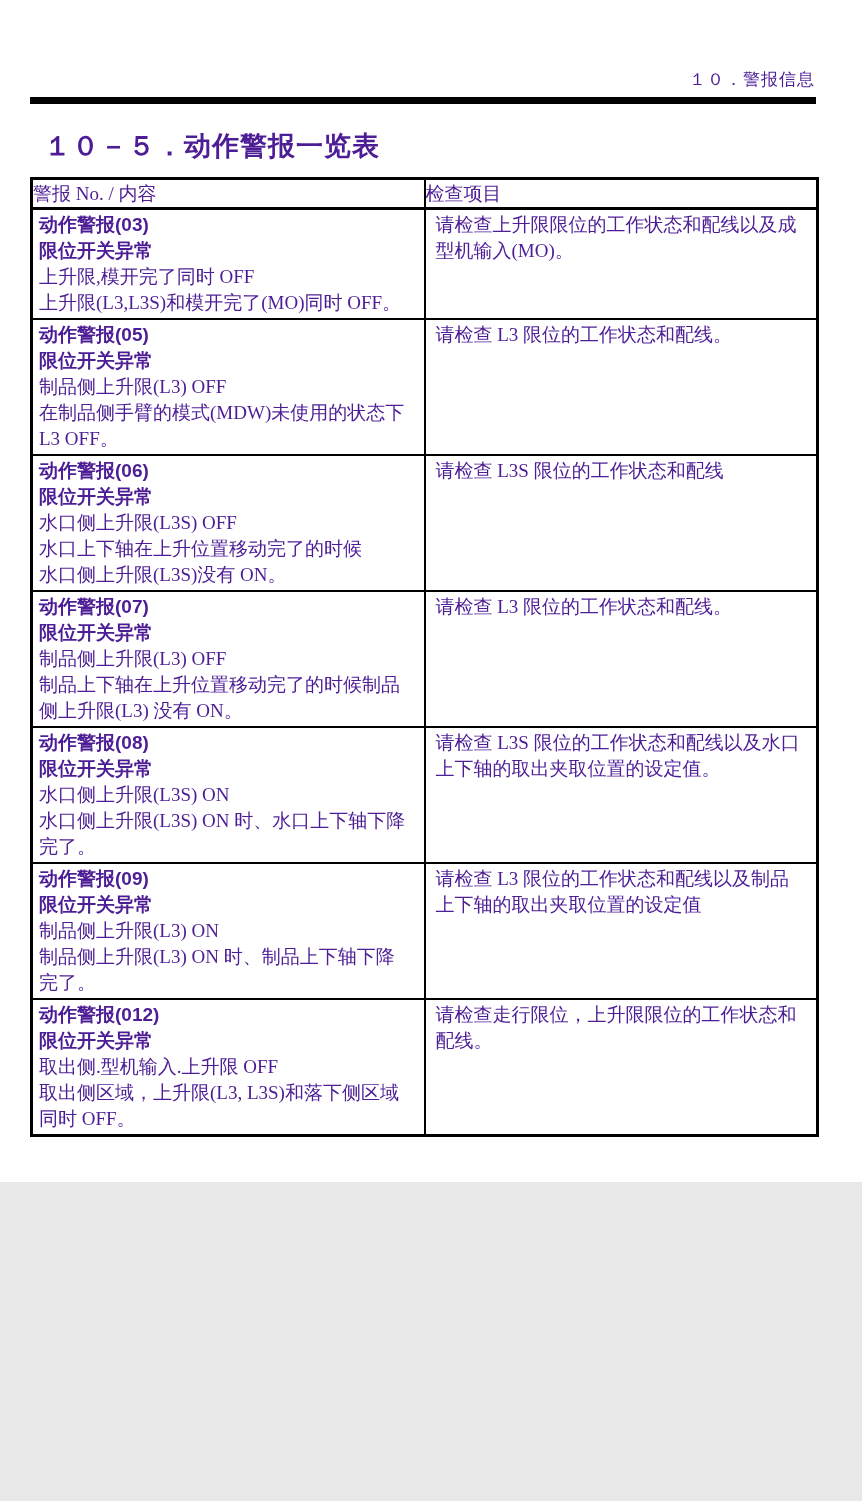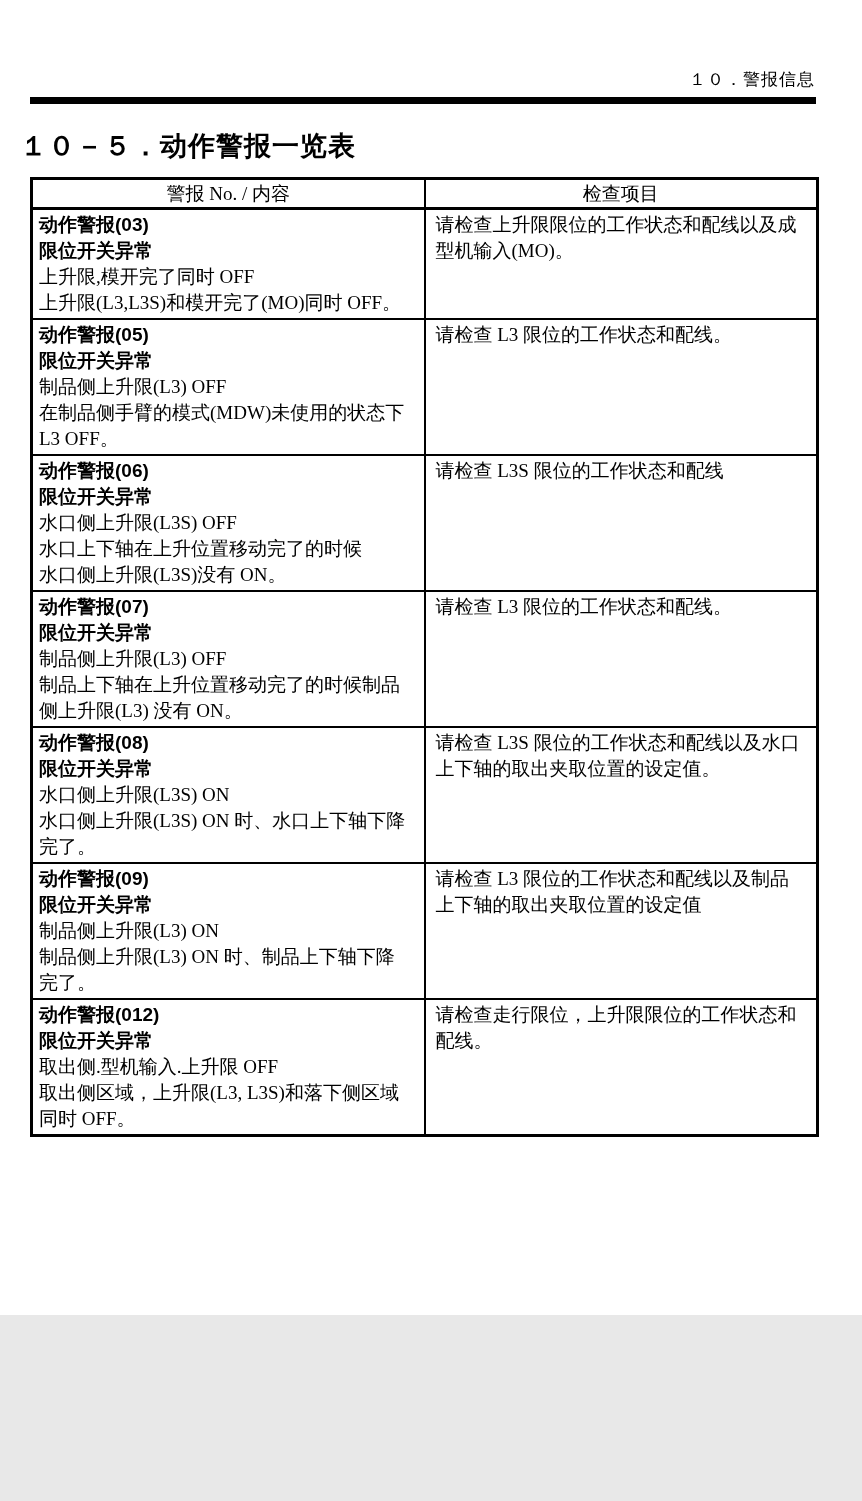--- a/index.html
+++ b/index.html
@@ -1,39 +1,39 @@
 <!DOCTYPE html>
 <html><head>
 <meta charset="utf-8">
 <style>
   html,body{margin:0;padding:0;background:#e8e8e8;}
   .page{
     position:relative;
-    width:862px;height:1315px;
+    width:862px;height:1182px;
     background:#ffffff;
     font-family:"Liberation Serif", serif;
-    color:#000000;
+    color:#4c1d95;
     overflow:hidden;
   }
   .hdr-right{
     position:absolute;
     top:68px;right:47px;
     font-size:17px;
     letter-spacing:1px;
     white-space:nowrap;
   }
   .hdr-rule{
     position:absolute;
     left:30px;top:97px;
     width:786px;height:7px;
     background:#000;
   }
   .sec-title{
     position:absolute;
-    left:20px;top:128px;
+    left:44px;top:128px;
     font-family:Liberation Mono, monospace;
     font-weight:700;
     font-size:27px;
     letter-spacing:1px;
     white-space:nowrap;
   }
   table.alarm{
     position:absolute;
     left:30px;top:177px;
     width:786px;
@@ -43,21 +43,21 @@
   }
   table.alarm, table.alarm th, table.alarm td{
     border:2px solid #000;
   }
   table.alarm{border-width:3px;}
   table.alarm thead th{
     border-bottom-width:3px;
     height:27px;
     font-weight:400;
     font-size:19px;
-    text-align:center;
+    text-align:left;
     vertical-align:middle;
     padding:0;
   }
   table.alarm td{
     vertical-align:top;
     padding:2px 22px 2px 6px;
     font-size:19px;
     margin-left:9px;
   }
   table.alarm td.chk{padding-left:10px;}

